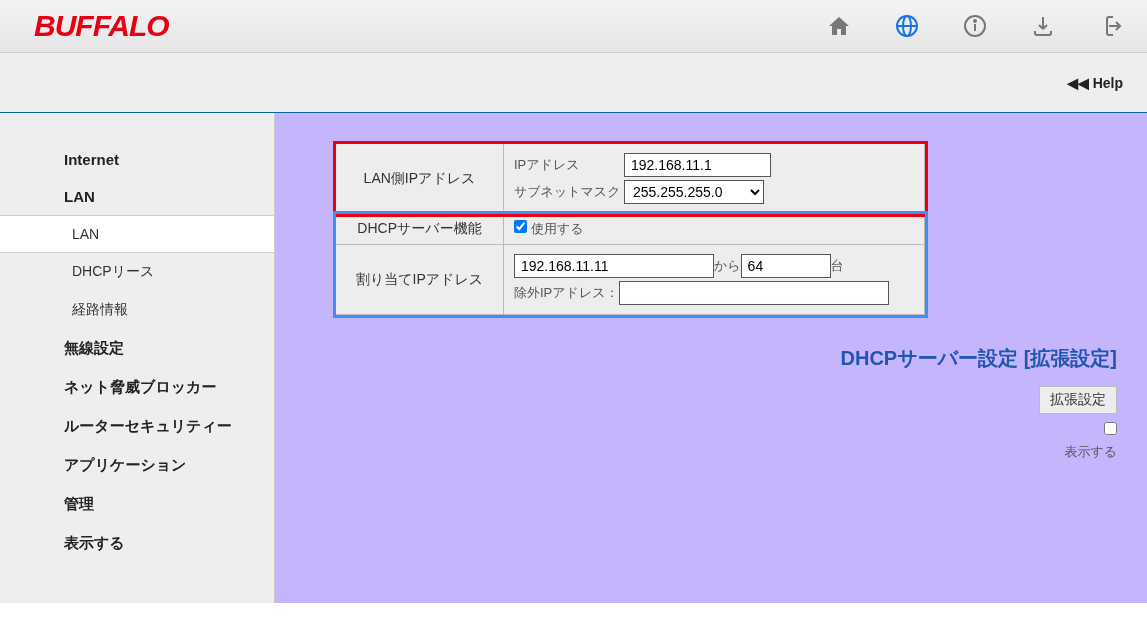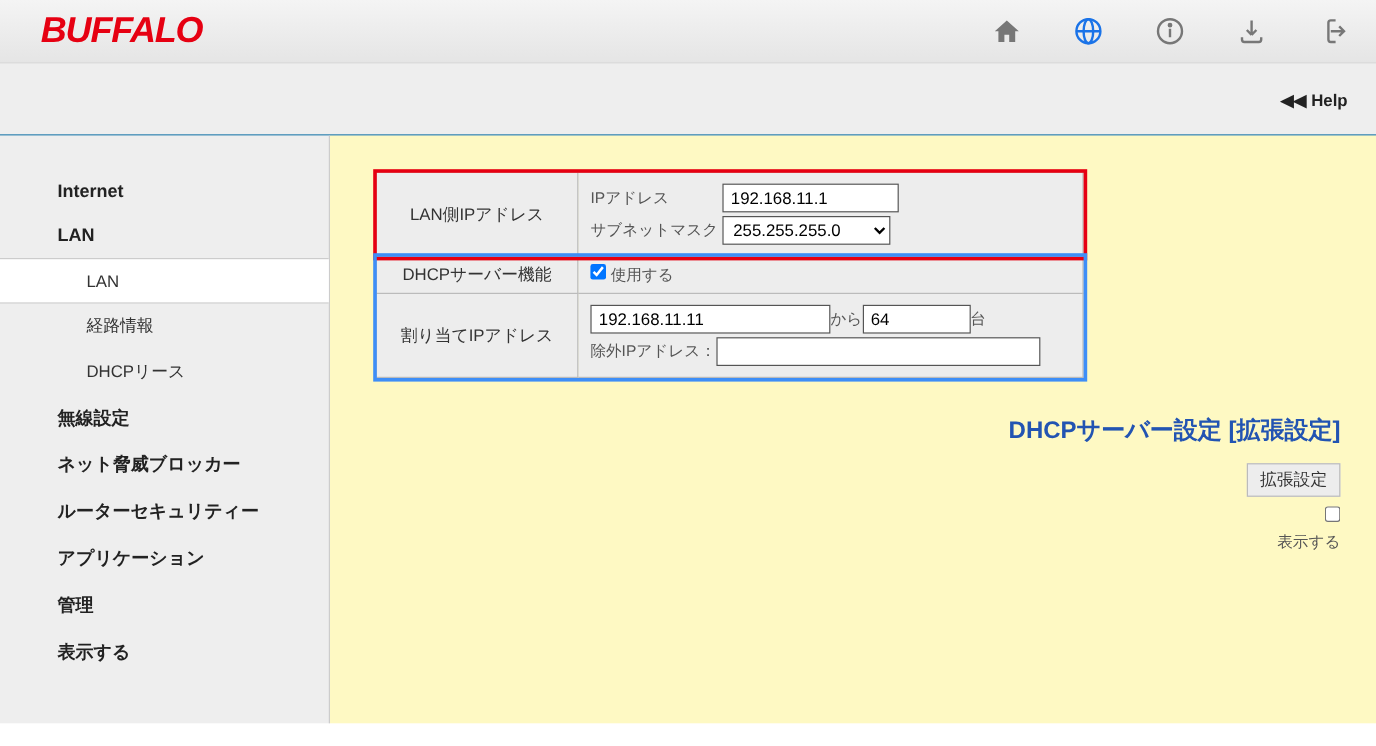--- a/index.html
+++ b/index.html
@@ -41,41 +41,41 @@
     .help-link { font-weight: bold; color: #222; cursor: pointer; }
     .content { display: flex; }
     .sidebar {
       width: 275px;
       background: #eee;
       padding-top: 28px;
       min-height: 490px;
       border-right: 1px solid #ccc;
     }
     .side-item {
-      padding: 10px 0 10px 48px;
+      padding: 10px 0 10px 64px;
       color: #222;
       font-weight: bold;
       font-size: 15px;
       cursor: pointer;
     }
     .side-sub {
       padding: 10px 0 10px 72px;
       color: #333;
       font-size: 14px;
       cursor: pointer;
     }
     .side-sub.active {
       background: #fff;
       border-top: 1px solid #ccc;
       border-bottom: 1px solid #ccc;
     }
     .main {
       flex: 1;
-      padding: 30px 30px 30px 38px;
-      background: #fef9c3;
+      padding: 30px 30px 30px 60px;
+      background: #c4b5fd;
     }
     .config-table {
       width: 590px;
       border-collapse: collapse;
     }
     .config-table td {
       border: 1px solid #bbb;
       padding: 6px 10px;
       vertical-align: middle;
       background: #ededed;
@@ -144,22 +144,22 @@
 
 <div class="help-row">
   <span class="help-link">◀◀ Help</span>
 </div>
 
 <div class="content">
   <div class="sidebar">
     <div class="side-item">Internet</div>
     <div class="side-item">LAN</div>
     <div class="side-sub active">LAN</div>
+    <div class="side-sub">DHCPリース</div>
     <div class="side-sub">経路情報</div>
-    <div class="side-sub">DHCPリース</div>
     <div class="side-item">無線設定</div>
     <div class="side-item">ネット脅威ブロッカー</div>
     <div class="side-item">ルーターセキュリティー</div>
     <div class="side-item">アプリケーション</div>
     <div class="side-item">管理</div>
     <div class="side-item">表示する</div>
   </div>
 
   <div class="main">
     <table class="config-table">

